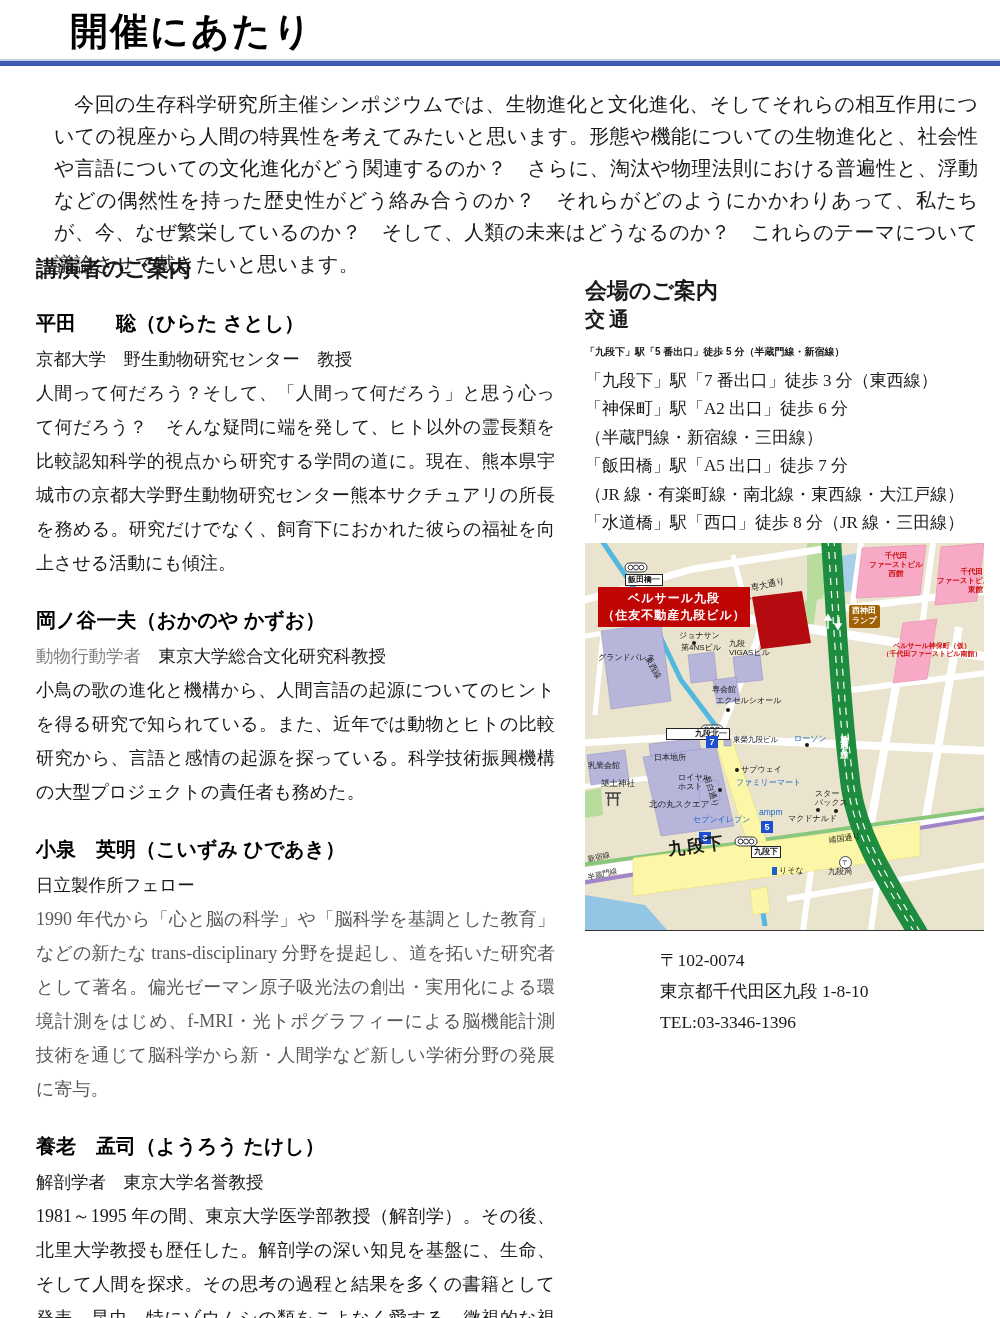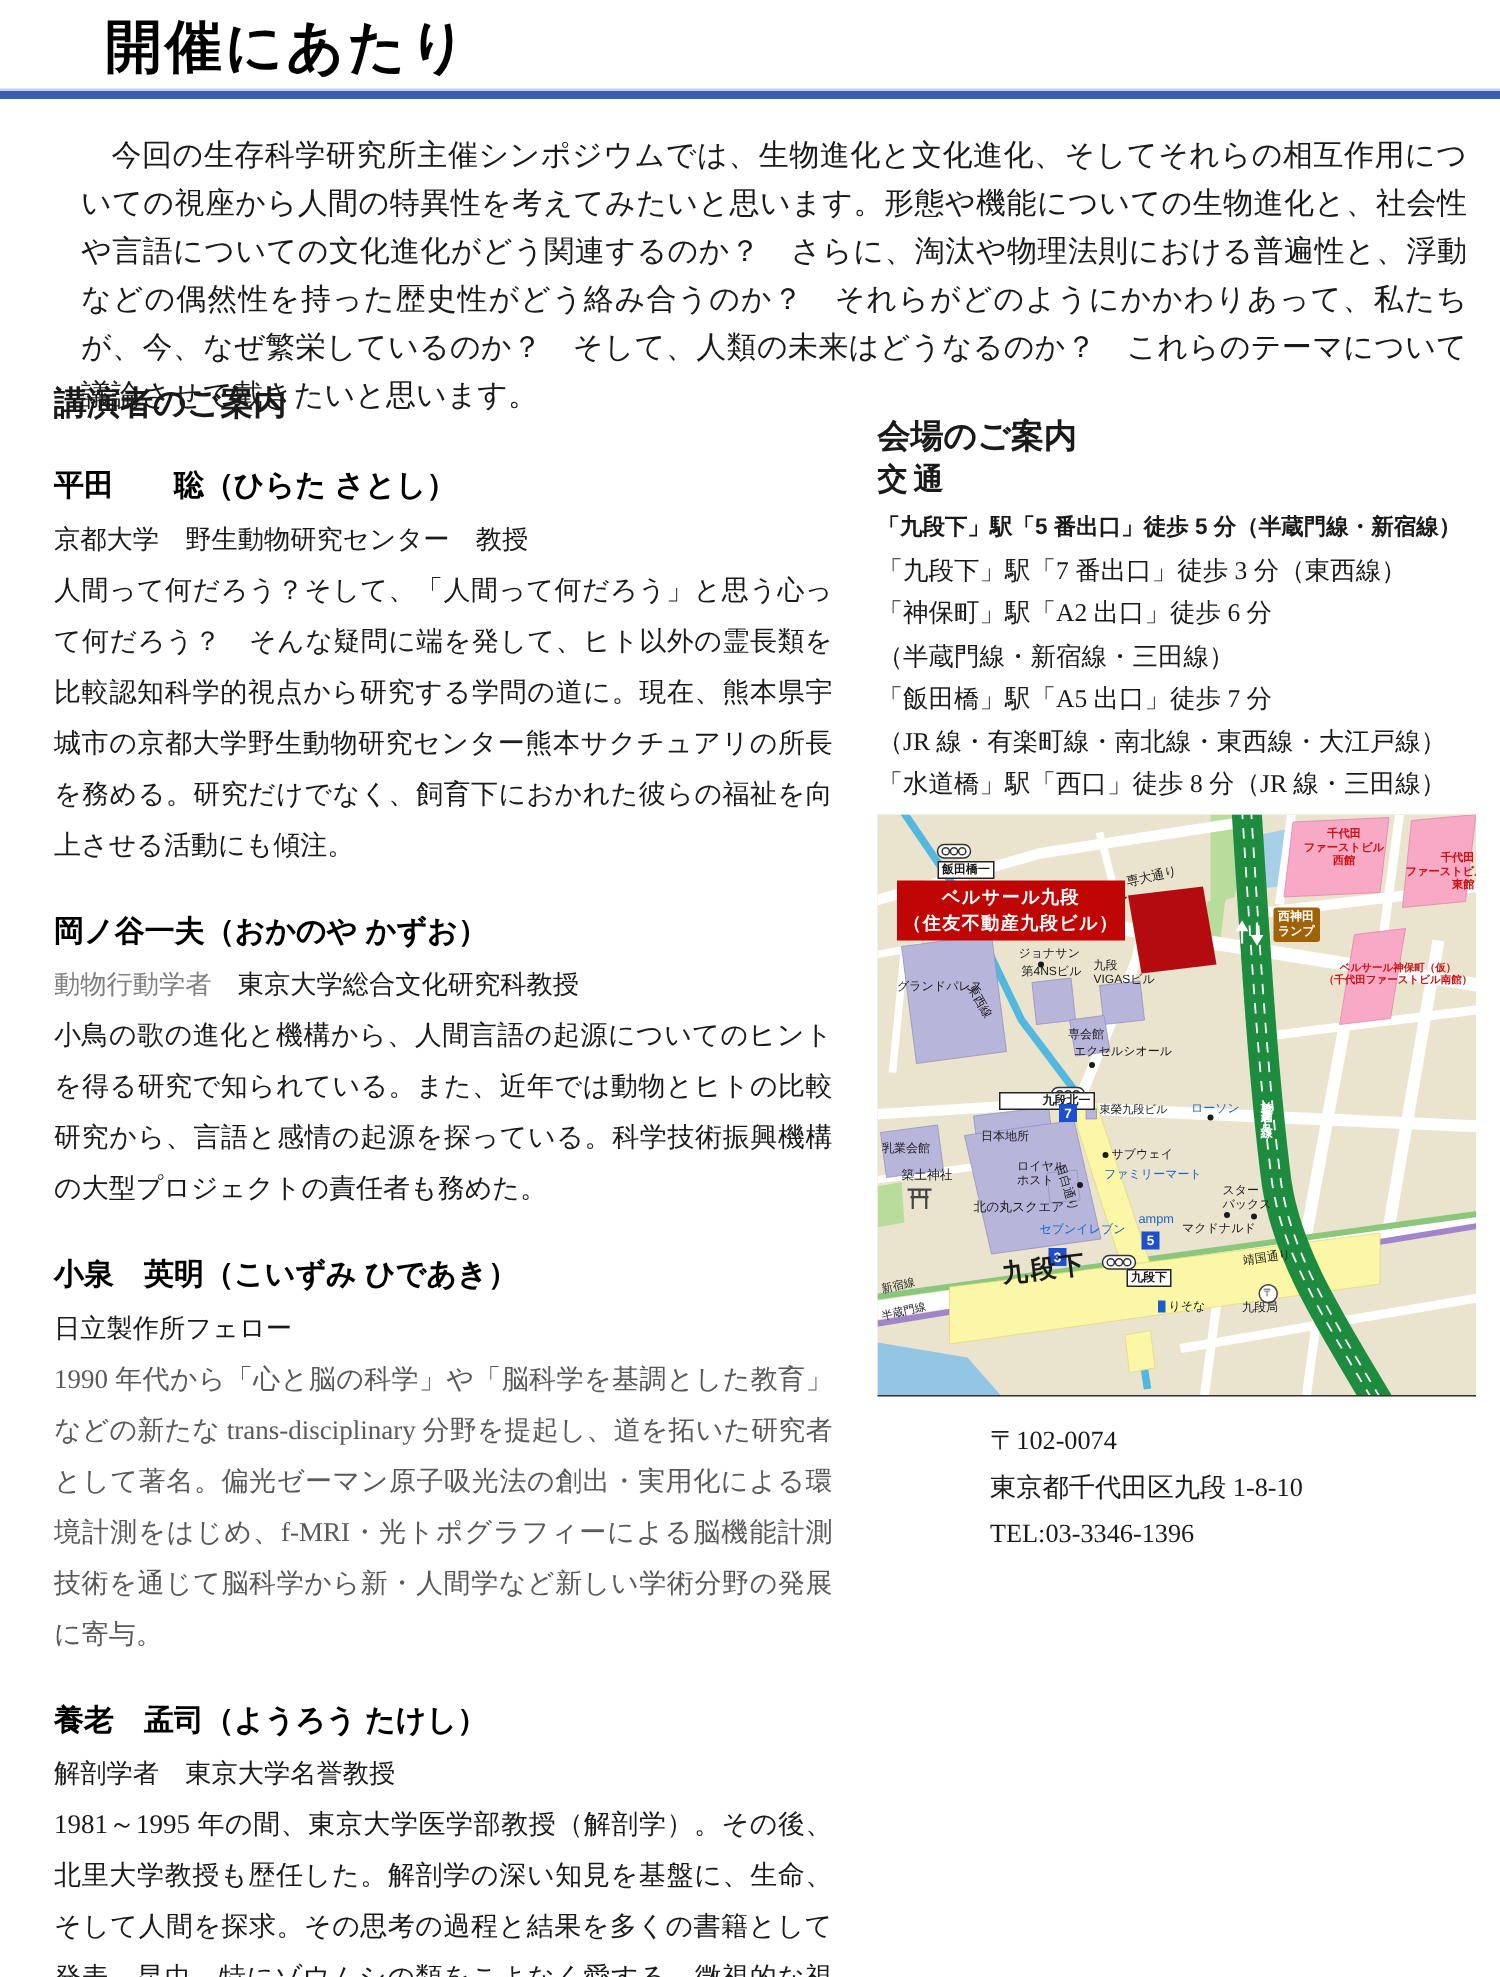--- a/index.html
+++ b/index.html
@@ -24,21 +24,21 @@
   .sp-aff{margin:0 0 4px 0;font-size:17.5px;line-height:26px;}
   .aff-gray{color:#808080;}
   .sp-bio{margin:2px 0 0 0;font-size:18px;line-height:34px;text-align:justify;}
   .sp-bio.gray{color:#595959;}
   
   .venue-head{position:absolute;left:585px;top:256px;width:370px;margin-top:20px;}
   .access-head{position:absolute;left:585px;top:306px;margin:0;
                font-family:"Liberation Sans",sans-serif;font-weight:bold;font-size:20px;letter-spacing:4px;}
   .access{position:absolute;left:585px;top:338px;width:410px;}
   .access-line{font-size:17px;line-height:28.5px;}
-  .access-line.bold{font-family:"Liberation Sans",sans-serif;font-weight:bold;font-size:15px;letter-spacing:0;}
+  .access-line.bold{font-family:"Liberation Sans",sans-serif;font-weight:bold;font-size:10px;letter-spacing:0;}
   .address{position:absolute;left:660px;top:945px;font-size:17.5px;line-height:31px;}
   
   .map{position:absolute;left:585px;top:543px;width:399px;height:387px;background:#eae3cd;
        border-bottom:1px solid #333;overflow:hidden;}
   .map svg{position:absolute;left:0;top:0;}
   .ml{position:absolute;font-family:"Liberation Sans",sans-serif;color:#1a1a1a;
       white-space:pre;line-height:1.18;transform-origin:left top;}
   .ml.c-blue{color:#1565cc;}
   .ml.c-red{color:#cc1111;font-weight:bold;}
   .ml.c-white{color:#fff;font-weight:bold;}

